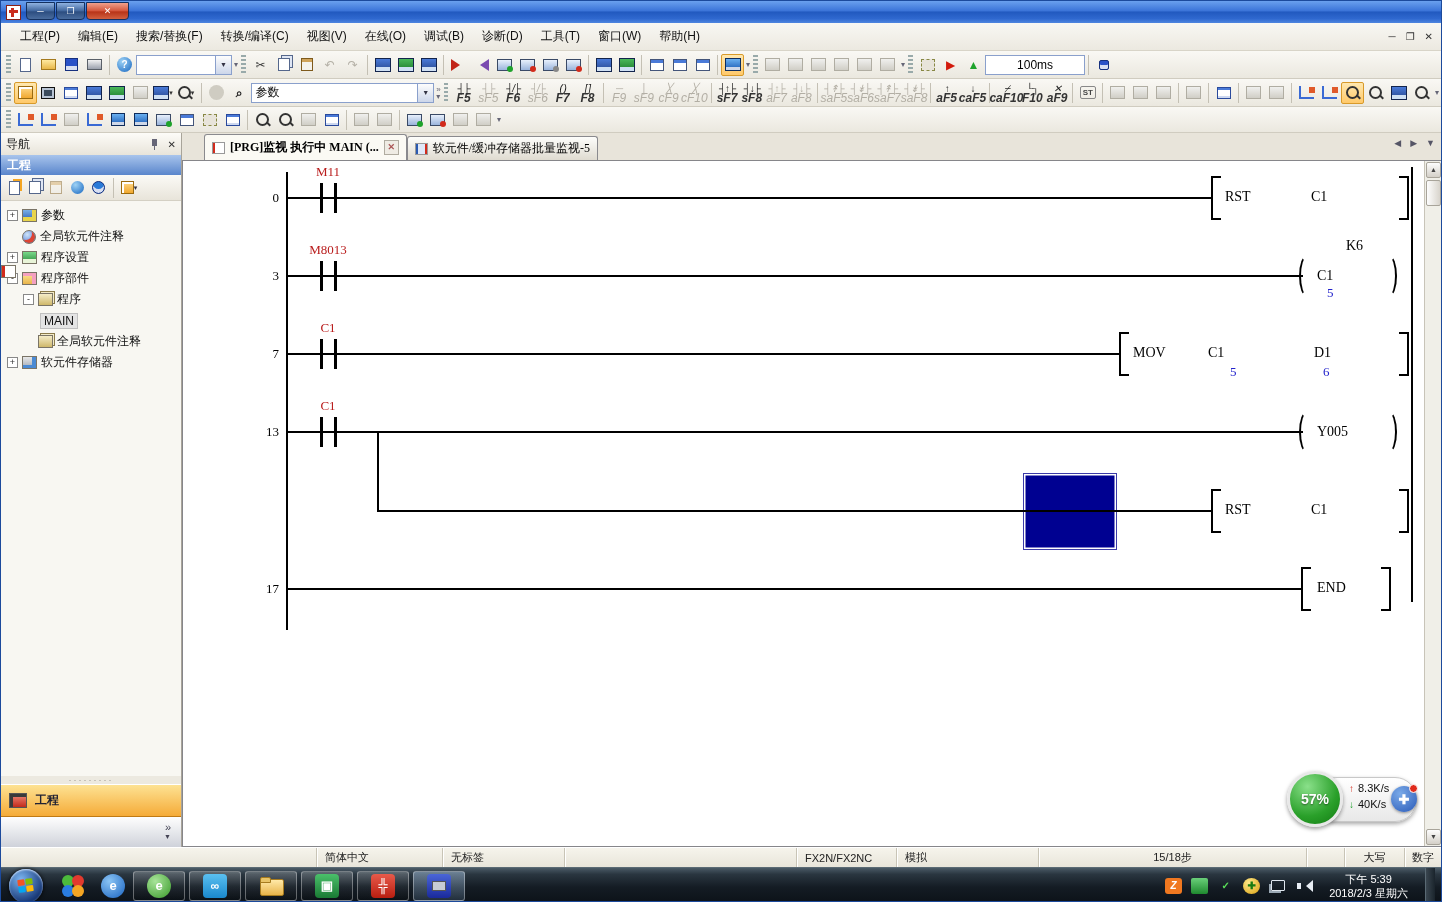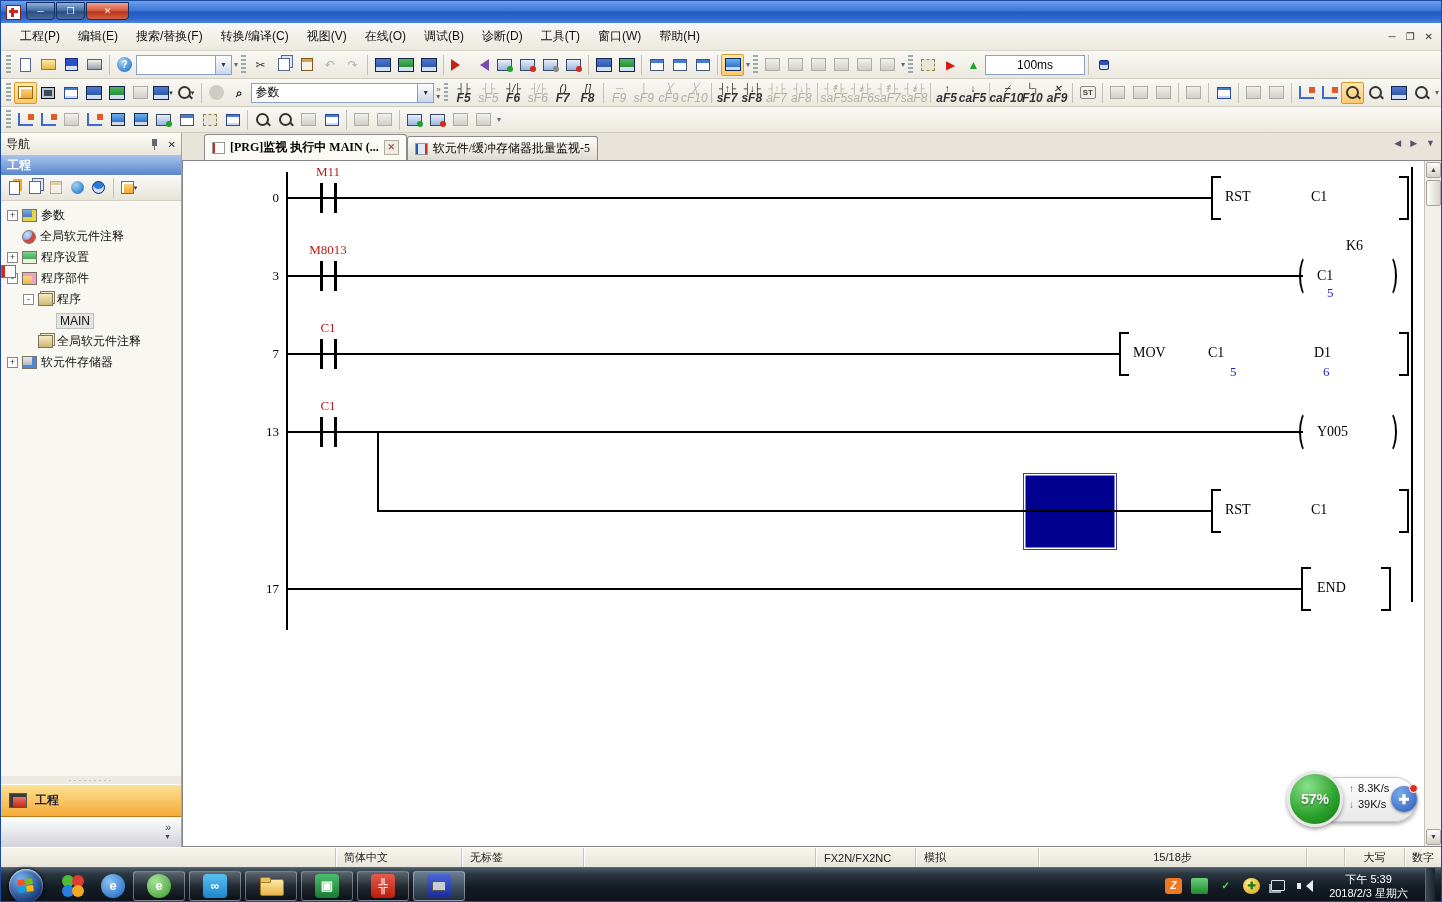--- a/index.html
+++ b/index.html
@@ -688,21 +688,21 @@
         <div class="trow">
           <span class="exp">-</span>
           <span class="tico ppart"></span>
           <span class="tlabel">程序部件</span>
         </div>
         <div class="trow" style="padding-left:22px">
           <span class="exp">-</span>
           <span class="tico pstack"></span>
           <span class="tlabel">程序</span>
         </div>
-        <div class="trow" style="padding-left:40px">
+        <div class="trow" style="padding-left:24px">
           <span class="exp none"></span>
           <span class="tico main"></span>
           <span class="tlabel sel">MAIN</span>
         </div>
         <div class="trow" style="padding-left:22px">
           <span class="exp none"></span>
           <span class="tico pstack"></span>
           <span class="tlabel">全局软元件注释</span>
         </div>
         <div class="trow">
@@ -812,34 +812,34 @@
   </div>
 
   <div class="gauge">
     <div class="gpanel"></div>
     <div class="grow gup">
       <span class="garr-u">↑</span>
       <span>8.3K/s</span>
     </div>
     <div class="grow gdn">
       <span class="garr-d">↓</span>
-      <span>39K/s</span>
+      <span>40K/s</span>
     </div>
     <div class="gplus">✚</div>
     <div class="gdot"></div>
     <div class="gball">57%</div>
   </div>
 
   <div class="statusbar">
     <span class="sseg" style="flex:1"></span>
     <span class="sseg" style="width:126px">简体中文</span>
     <span class="sseg" style="width:122px">无标签</span>
     <span class="sseg" style="width:232px"></span>
     <span class="sseg" style="width:100px">FX2N/FX2NC</span>
-    <span class="sseg" style="width:123px">模拟</span>
+    <span class="sseg" style="width:142px">模拟</span>
     <span class="sseg c" style="width:268px">15/18步</span>
     <span class="sseg" style="width:38px"></span>
     <span class="sseg c" style="width:60px">大写</span>
     <span class="sseg c" style="width:36px;border-right:none">数字</span>
   </div>
 
   <div class="taskbar">
     <div class="orb">
       <span class="flag">
           <i style="background:#f35325"></i>

